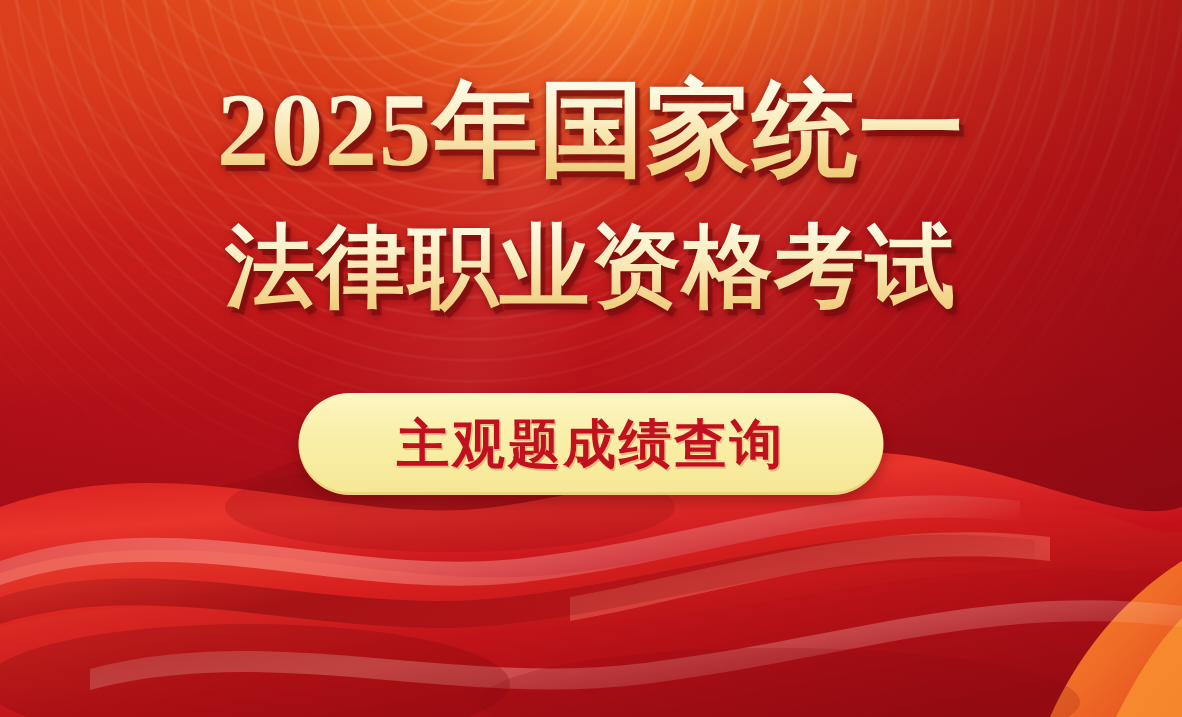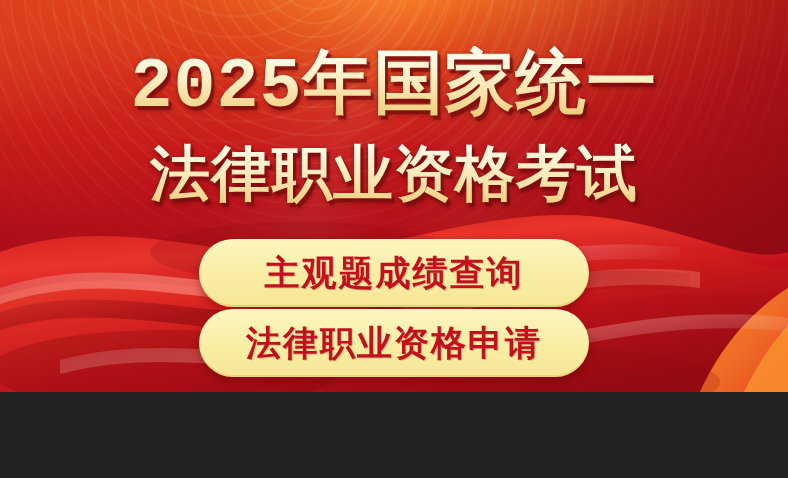--- a/index.html
+++ b/index.html
@@ -1,22 +1,22 @@
 <!DOCTYPE html>
 <html><head>
 <meta charset="utf-8">
 <style>
   * { margin:0; padding:0; box-sizing:border-box; }
   html,body { background:#222; }
 
   .banner{
     position:relative;
-    width:788px; height:392px;
+    width:788px; height:478px;
     overflow:hidden;
-    font-family:Liberation Mono, monospace;
+    font-family:Liberation Serif, serif;
     background:#C41A1A;
   }
 
   
   .bg-layer{ position:absolute; inset:0; }
 
   
   .bg-base{
     background:
       radial-gradient(120% 95% at 42% -18%,
@@ -101,22 +101,22 @@
     background-clip:text;
     color:transparent;
     -webkit-text-fill-color:transparent;
     filter:drop-shadow(3px 4px 0 rgba(125,12,14,.72))
            drop-shadow(0 1px 2px rgba(90,6,8,.55));
   }
   .title-line.l1{ font-size:70px; }
   .title-line.l2{ font-size:60px; margin-top:6px; }
 
   .btn-stack{
-    margin-top:19px;
-    display:flex; flex-direction:column; gap:2px;
+    margin-top:42px;
+    display:flex; flex-direction:column; gap:14px;
     align-items:center;
   }
 
   .pill{
     width:390px; height:68px;
     border-radius:34px;
     background:linear-gradient(180deg,#FCF6C2 0%,#F9EEA6 48%,#F6E795 100%);
     display:flex; align-items:center; justify-content:center;
     box-shadow:0 4px 9px rgba(88,4,8,.40), inset 0 -2px 0 rgba(205,170,60,.28);
     cursor:pointer;
@@ -219,19 +219,16 @@
     <div class="title-line l1">2025年国家统一</div>
 
     <div class="title-line l2">法律职业资格考试</div>
 
     <div class="btn-stack">
 
       <button class="pill">
         <span class="pill-label">主观题成绩查询</span>
       </button>
 
-      <button class="pill">
-        <span class="pill-label">法律职业资格申请</span>
-      </button>
 
     </div>
   </div>
 </div>
 
 </body></html>

